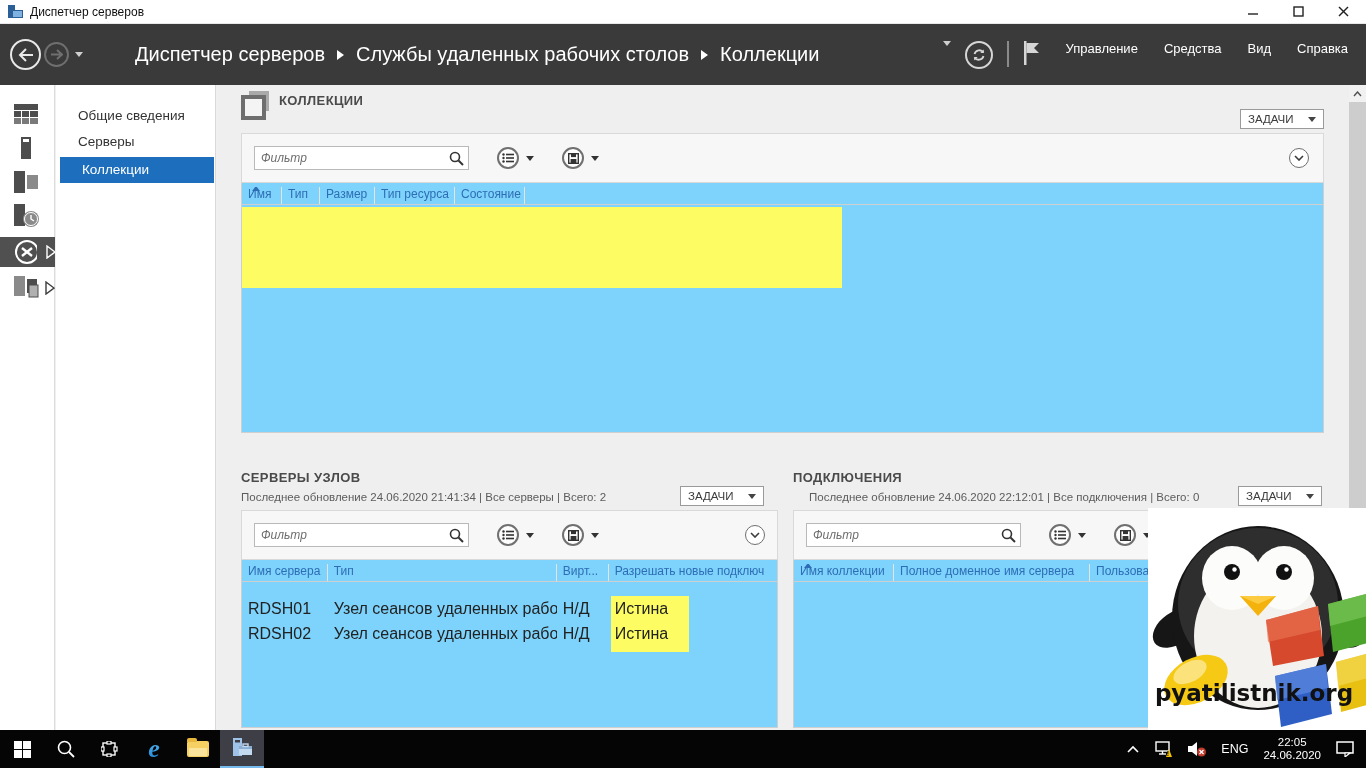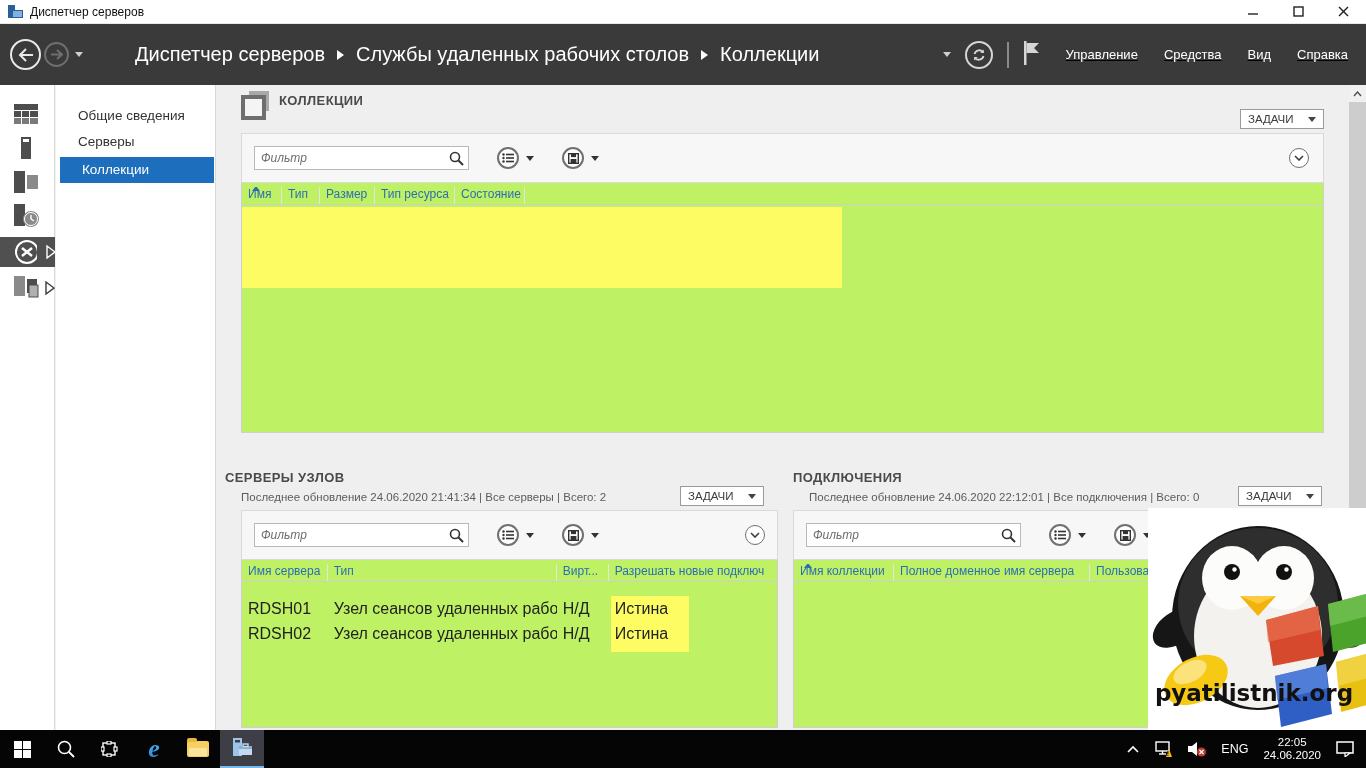--- a/index.html
+++ b/index.html
@@ -18,21 +18,21 @@
   .wincontrols .wbtn svg { display:block; }
 
   
   .header { position:absolute; left:0; top:24px; width:1366px; height:61px; background:#3a3a3a; display:flex; align-items:center; }
   .navbtns { display:flex; align-items:center; margin-left:10px; }
   .circlebtn { width:31px; height:31px; border-radius:50%; border:2px solid #e9e9e9; display:flex; align-items:center; justify-content:center; color:#e9e9e9; font-size:17px; }
   .circlebtn.fwd { width:25px; height:25px; border-color:#6f6f6f; color:#6f6f6f; margin-left:3px; }
   .caret-dn { width:0; height:0; border-left:4px solid transparent; border-right:4px solid transparent; border-top:5px solid #cfcfcf; margin-left:6px; }
   .breadcrumb { display:flex; align-items:center; margin-left:52px; color:#ffffff; font-size:20px; font-weight:400; white-space:nowrap; }
   .breadcrumb .sep { width:0; height:0; border-top:5px solid transparent; border-bottom:5px solid transparent; border-left:7px solid #ffffff; margin:0 12px; }
-  .hdr-right { margin-left:auto; display:flex; align-items:center; margin-right:18px;text-decoration:underline; }
+  .hdr-right { margin-left:auto; display:flex; align-items:flex-start; margin-right:18px; }
   .hdr-right .mini-caret { width:0; height:0; border-left:4px solid transparent; border-right:4px solid transparent; border-top:5px solid #cfcfcf; margin-right:14px; }
   .refreshbtn { width:28px; height:28px; border-radius:50%; border:2px solid #d6d6d6; display:flex; align-items:center; justify-content:center; }
   .hdr-sep { width:2px; height:26px; background:#8a8a8a; margin:0 14px; }
   .flagicon { margin-right:26px; }
   .hdr-menu { display:flex; gap:26px; }
   .hdr-menu .mitem { color:#ffffff; font-size:13px; cursor:default; }
 
   
   .iconstrip { position:absolute; left:0; top:85px; width:55px; height:645px; background:#ffffff; border-right:1px solid #dcdcdc; }
   .istrip-item { position:relative; width:55px; height:26px; margin-top:8px; display:flex; align-items:center; }
@@ -56,21 +56,21 @@
   .filterbox { position:relative; width:215px; height:24px; background:#fff; border:1px solid #b9b9b9; margin-left:12px; }
   .filterbox input { width:190px; height:22px; border:0; outline:0; padding:0 6px; font-size:12px; font-style:italic; color:#333; background:transparent; font-family:"Liberation Sans",sans-serif; }
   .filterbox input::placeholder { color:#6e6e6e; font-style:italic; }
   .filterbox .mag { position:absolute; right:4px; top:4px; }
   .tbgroup { display:flex; align-items:center; margin-left:28px; }
   .roundbtn { width:22px; height:22px; border-radius:50%; border:2px solid #707070; display:flex; align-items:center; justify-content:center; background:#fdfdfd; }
   .tbcaret { width:0; height:0; border-left:4px solid transparent; border-right:4px solid transparent; border-top:5px solid #333; margin-left:7px; }
   .collapse-circle { position:absolute; width:20px; height:20px; border-radius:50%; border:1.5px solid #6f6f6f; background:#fff; display:flex; align-items:center; justify-content:center; }
   .collapse-circle svg { display:block; }
 
-  .tablebox { position:absolute; background:#bef264; border:1px solid #cfcfcf; border-top:0; }
+  .tablebox { position:absolute; background:#7dd3fc; border:1px solid #cfcfcf; border-top:0; }
   .thead { display:flex; align-items:flex-end; height:22px; border-bottom:1px solid #cfcfcf; position:relative; }
   .th { font-size:12px; color:#2e6db5; padding:0 8px 3px 6px; border-right:1px solid #e4e4e4; white-space:nowrap; overflow:hidden; position:relative; cursor:default; }
   .th.sorted:before { content:""; position:absolute; left:10px; top:-1px; width:0; height:0; border-left:4px solid transparent; border-right:4px solid transparent; border-bottom:5px solid #2e6db5; }
   .trow { display:flex; align-items:center; height:25px; font-size:16px; color:#222; }
   .td { padding:0 8px 0 6px; white-space:nowrap; overflow:hidden; }
   .censor { position:absolute; background:#fdfd63; }
 
   
   .scrollbar { position:absolute; left:1349px; top:85px; width:17px; height:645px; background:#cdcdcd; }
   .scrollbar .sbtn { width:17px; height:17px; background:#f1f1f1; display:flex; align-items:center; justify-content:center; color:#505050; font-size:10px; }
@@ -286,21 +286,21 @@
       <div class="thead">
         <div class="th sorted" style="width:40px;">Имя</div>
         <div class="th" style="width:38px;">Тип</div>
         <div class="th" style="width:55px;text-align:center;">Размер</div>
         <div class="th" style="width:80px;">Тип ресурса</div>
         <div class="th" style="width:70px;">Состояние</div>
       </div>
       <div class="censor" style="left:0px; top:24px; width:600px; height:81px;"></div>
     </div>
 
-    <div style="position:absolute; left:8px; top:385px;" class="panel-title">СЕРВЕРЫ УЗЛОВ</div>
+    <div style="position:absolute; left:24px; top:385px;" class="panel-title">СЕРВЕРЫ УЗЛОВ</div>
     <div style="position:absolute; left:24px; top:403px;" class="panel-sub">Последнее обновление 24.06.2020 21:41:34 | Все серверы  | Всего: 2</div>
     <div class="tasks-btn" style="left:463px; top:401px;">
       <span>ЗАДАЧИ</span>
         <span class="tcaret"></span>
     </div>
     <div class="toolbar" style="left:24px; top:425px; width:537px; height:50px;">
       <div class="filterbox">
         <input placeholder="Фильтр" style="">
         <svg class="mag" width="15" height="15">
             <circle cx="6" cy="6" r="4.5" fill="none" stroke="#333" stroke-width="1.6"></circle>

